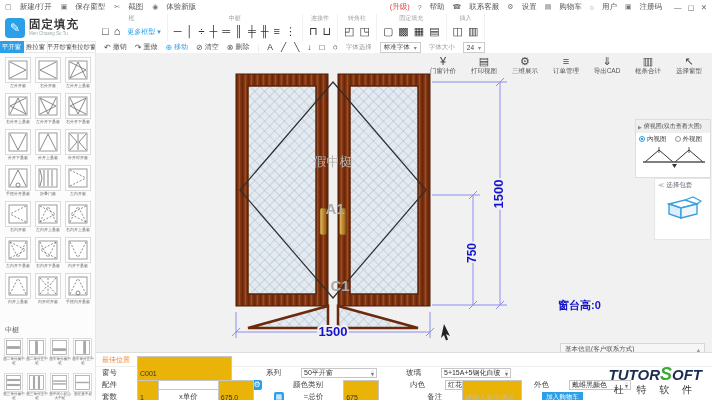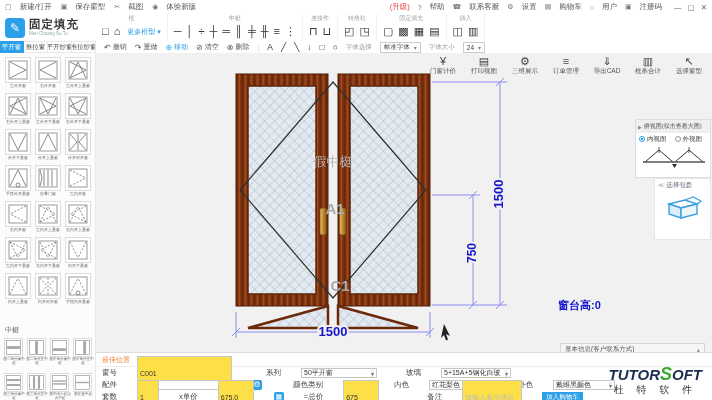--- a/index.html
+++ b/index.html
@@ -79,21 +79,21 @@
              font-size:6.5px;color:#555;padding:0 4px;justify-content:space-between;}
   
   .form{position:absolute;left:96px;top:352px;right:0;bottom:0;background:#fff;border-top:1px solid #ddd;}
   .frow{display:flex;align-items:center;font-size:7.5px;color:#444;padding-left:6px;height:12px;gap:20px;}
   .frow0{height:13px;border-bottom:1px solid #eee;gap:10px;}
   .best{color:#f07f2e;font-size:7px;}
   .chk{display:flex;align-items:center;gap:2px;}
   .cb{width:8px;height:8px;border:1px solid #b5b5b5;box-sizing:border-box;background:#fff;font-size:7px;
       line-height:7px;text-align:center;color:#fff;flex:none;}
   .cb.on{background:#2b9fe8;border-color:#2b9fe8;}
-  .inp{border:1px solid #c6c6c6;background:#fde047;height:10px;box-sizing:border-box;font-size:7px;
+  .inp{border:1px solid #c6c6c6;background:#eab308;height:10px;box-sizing:border-box;font-size:7px;
        font-family:"Liberation Sans",sans-serif;color:#333;padding:16px 2px;}
   .inp::placeholder{color:#bbb;}
   .sel{border:1px solid #c6c6c6;background:#fff;height:10px;box-sizing:border-box;font-size:7px;color:#333;
        display:flex;align-items:center;justify-content:space-between;padding:0 2px;}
   .sel:after{content:"▾";font-size:6px;color:#777;background:#eee;margin-left:2px;}
   .gear{width:10px;height:10px;background:#2b9fe8;border-radius:2px;color:#fff;font-size:8px;line-height:10px;
         text-align:center;flex:none;}
   .calcic{width:10px;height:10px;background:#2b9fe8;border-radius:2px;color:#fff;font-size:7px;line-height:10px;
         text-align:center;flex:none;}
   .cartbtn{background:#2b9fe8;color:#fff;border:none;font-size:6.5px;height:10px;line-height:10px;
@@ -695,21 +695,21 @@
     <span class="flab">配件</span>
     <div class="sel" style="width:95px;">
         <span>拉手</span>
       </div>
     <span class="gear">⚙</span>
     <span class="flab" style="margin-left:11px;">颜色类别</span>
     <span class="chk">
       <span class="cb on">✓</span>
         <span>双色</span>
     </span>
-    <span class="flab" style="margin-left:6px;">内色</span>
+    <span class="flab" style="margin-left:22px;">内色</span>
     <div class="sel" style="width:58px;">
         <span>红花梨色</span>
       </div>
     <span class="flab" style="margin-left:11px;">外色</span>
     <div class="sel" style="width:62px;">
         <span>戴维黑颜色</span>
       </div>
   </div>
   <div class="frow">
     <span class="flab">套数</span>

